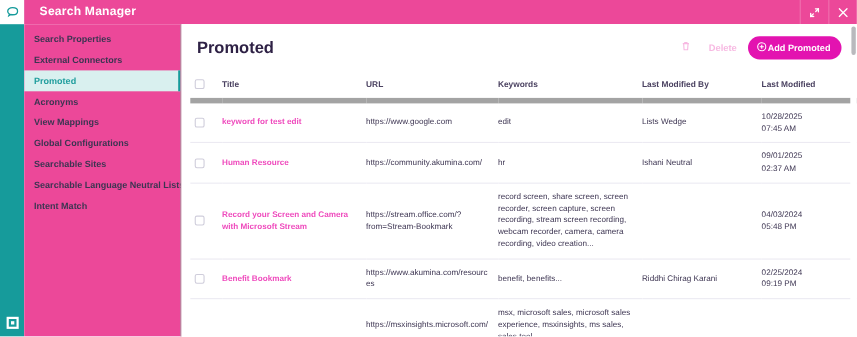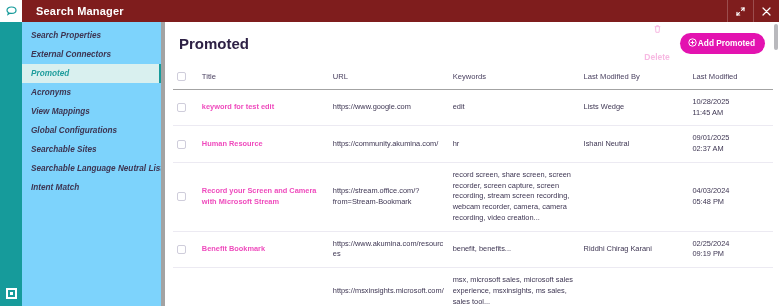--- a/index.html
+++ b/index.html
@@ -32,21 +32,21 @@
     width: 11px; height: 11px;
     border: 2px solid #ffffff;
     background: #169b9b;
   }
   .rail-sq i { display:block; width:3px; height:3px; background:#ffffff; margin:2px 0 0 2px; }
 
   
   .win { flex: 1; display: flex; flex-direction: column; height: 306px; min-width: 0; }
 
   .titlebar {
-    height: 22px; background: #7f1d1d;
+    height: 22px; background: #ec4899;
     display: flex; align-items: center;
     flex: 0 0 22px; color: #ffffff;
   }
   .title-text {
     font-size: 11px; font-weight: bold;
     padding-left: 14px; letter-spacing: .2px;
     flex: 1;
   }
   .tb-btn {
     width: 26px; height: 22px;
@@ -54,25 +54,24 @@
     border-left: 1px solid rgba(255,255,255,.22);
   }
   .tb-btn svg { display: block; }
 
   
   .body { flex: 1; display: flex; min-height: 0; background: #ffffff; }
 
   
   .sidebar {
     width: 143px; flex: 0 0 143px;
-    background: #7dd3fc;
+    background: #ec4899;
     padding-top: 4px;
-    border-right: 4px solid #a3a3a3;
+    border-right: 1px solid #a3a3a3;
     overflow: hidden;
-    font-style: italic;
   }
   .nav-item {
     height: 19px; display: flex; align-items: center;
     padding-left: 9px;
     font-size: 8.2px; font-weight: bold;
     color: #3d3552; white-space: nowrap;
   }
   .nav-item.active {
     background: #d9f0ef; color: #1f9d9d;
     border-right: 2px solid #169b9b;
@@ -86,37 +85,37 @@
     display: flex; align-items: center;
     padding: 0 14px 0 14px;
   }
   .page-title {
     font-size: 15px; font-weight: bold; color: #2e2145;
     flex: 1;
   }
   .btn-delete {
     display: flex; align-items: center; gap: 17px;
     font-size: 8.5px; font-weight: bold;
-    color: #f7b9e2; margin-right: 10px; flex-direction: column;
+    color: #f7b9e2; margin-right: 10px;
   }
   .btn-add {
     display: flex; align-items: center; gap: 1px;
     background: #e313b0; color: #ffffff;
     font-size: 8.3px; font-weight: bold;
     border-radius: 11px; padding: 5px 10px 5px 8px;
     white-space: nowrap;
   }
 
   
   .tablewrap { flex: 1; min-height: 0; overflow: hidden; padding-left: 8px; position: relative; }
   table { width: 100%; border-collapse: collapse; table-layout: fixed; }
   th {
-    text-align: left; font-size: 7.6px; font-weight: normal;
+    text-align: left; font-size: 7.6px; font-weight: bold;
     color: #4a4160; padding: 8px 6px 8px 0;
-    border-bottom: 1px solid #a3a3a3;
+    border-bottom: 5px solid #a3a3a3;
     vertical-align: middle;
   }
   td {
     font-size: 7.4px; color: #3d3552;
     padding: 7px 6px 7px 0;
     border-bottom: 1px solid #eceaf2;
     vertical-align: middle;
     line-height: 1.45;
     word-break: break-word;
   }
@@ -261,21 +260,21 @@
               <tr>
                 <td class="c-chk">
                     <span class="chk"></span>
                   </td>
                 <td class="c-title"><span class="link">keyword for test edit</span></td>
                 <td class="c-url">https://www.google.com</td>
                 <td class="c-kw">edit</td>
                 <td class="c-by">Lists Wedge</td>
                 <td class="c-mod">
                   <div>10/28/2025</div>
-                  <div>11:45 AM</div>
+                  <div>07:45 AM</div>
                 </td>
               </tr>
 
               <tr>
                 <td class="c-chk">
                     <span class="chk"></span>
                   </td>
                 <td class="c-title"><span class="link">Human Resource</span></td>
                 <td class="c-url">https://community.akumina.com/</td>
                 <td class="c-kw">hr</td>

